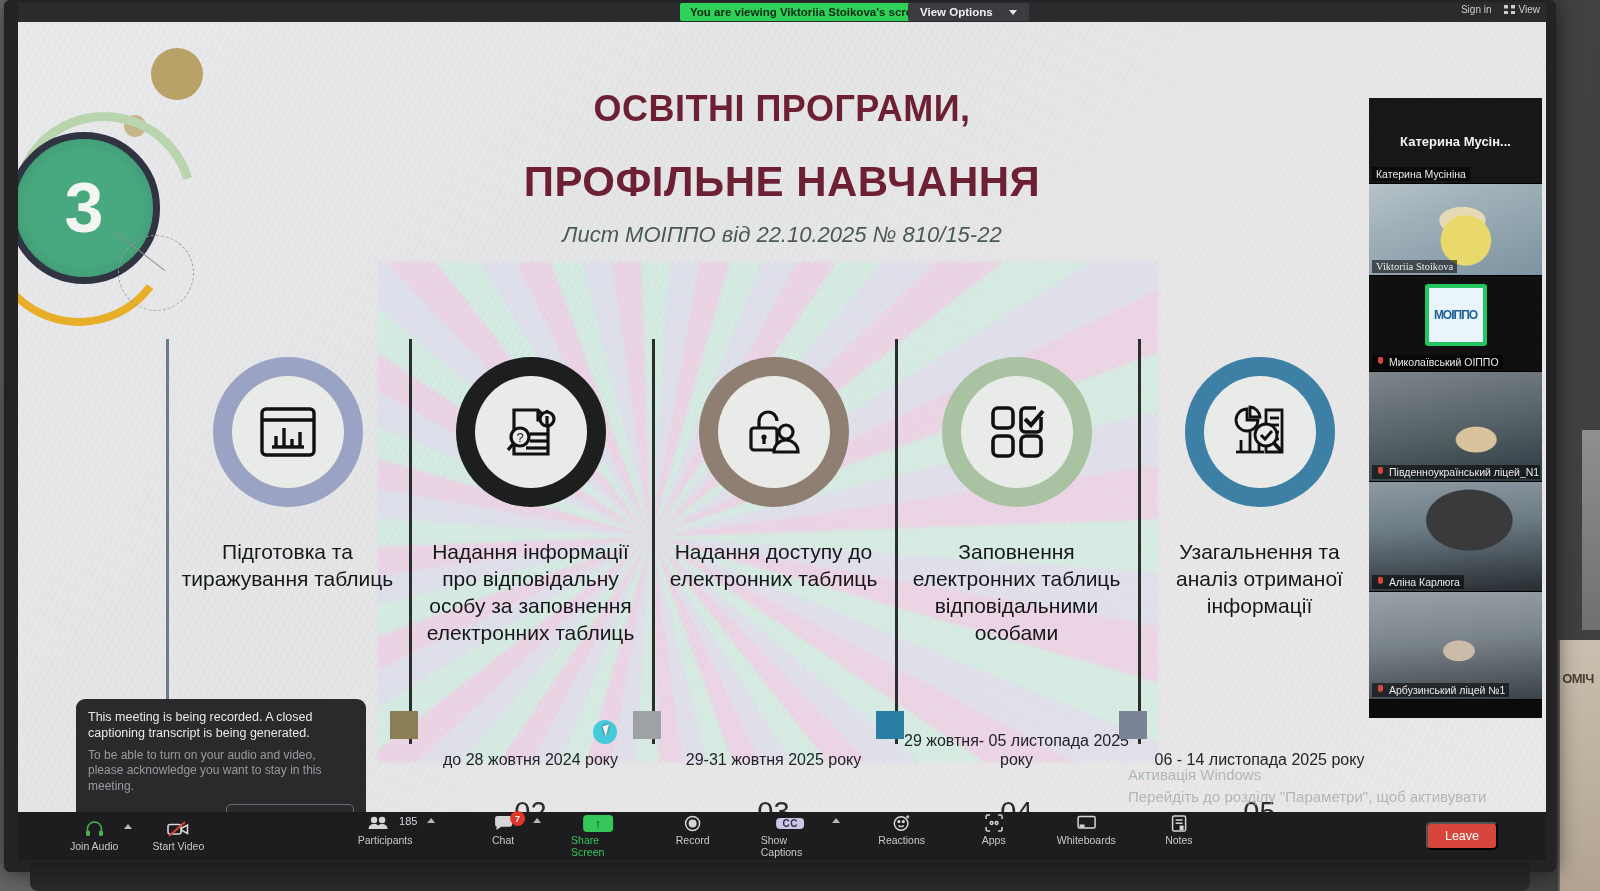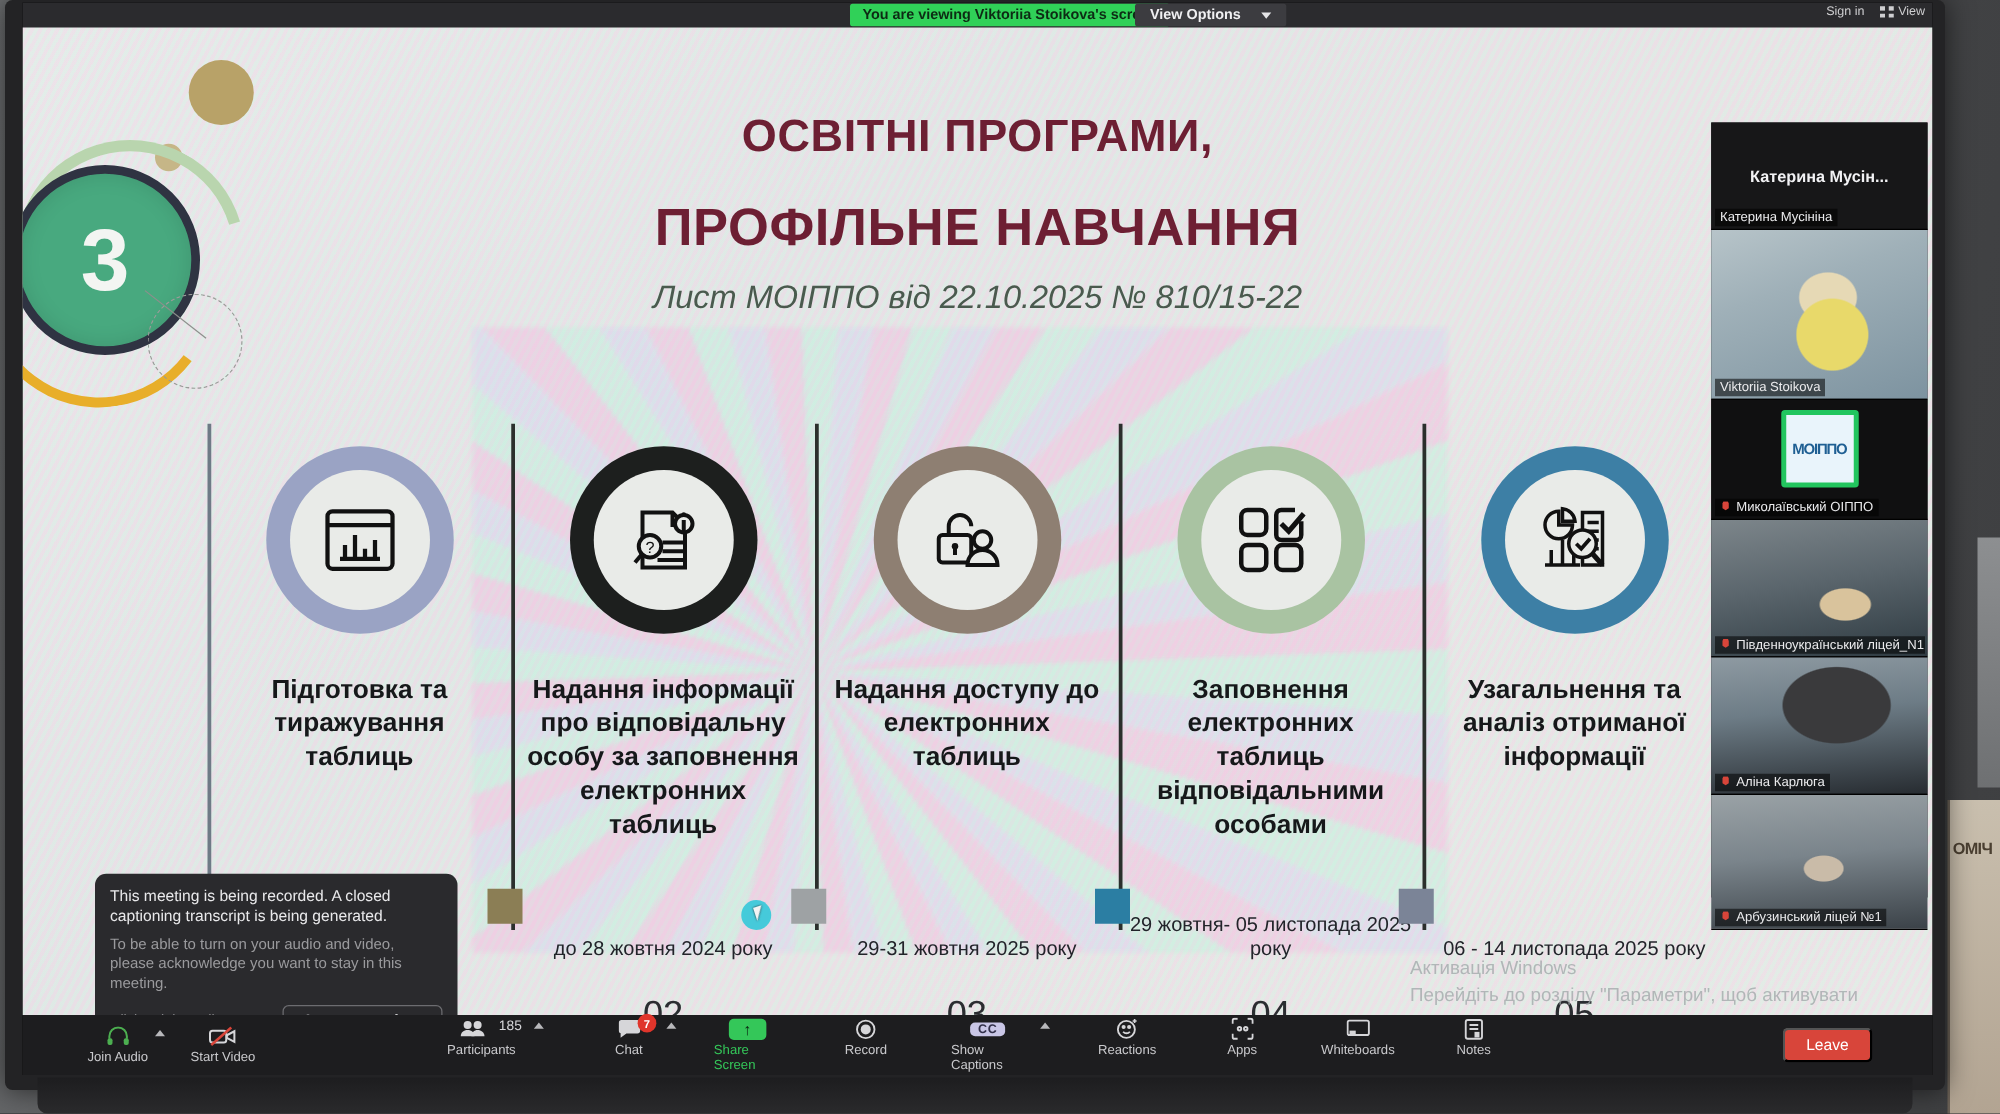--- a/index.html
+++ b/index.html
@@ -168,21 +168,21 @@
   .slide-title{
     position:absolute; left:0; right:0; top:66px; text-align:center;
     color:#6d1f33; font-size:36px; font-weight:bold; letter-spacing:.5px;
   }
   .slide-subtitle{
     position:absolute; left:0; right:0; top:136px; text-align:center;
     color:#6d1f33; font-size:42px; font-weight:bold; letter-spacing:.5px;
   }
   .slide-ref{
     position:absolute; left:0; right:0; top:200px; text-align:center;
-    color:#4a5a4e; font-size:26px; font-style:italic;
+    color:#4a5a4e; font-size:22px; font-style:italic;
   }
 
   
   .steps{
     position:absolute; left:148px; top:305px; width:1215px; height:470px;
     display:flex;
   }
   .step{
     position:relative; flex:1;
     display:flex; flex-direction:column; align-items:center;
@@ -203,21 +203,21 @@
   .ring-4{ background:#a9c3a2; }
   .ring-5{ background:#3d7fa5; }
   .step-icon .inner{
     width:112px;height:112px;border-radius:50%;
     background:#e9ebe8;
     display:flex;align-items:center;justify-content:center;
   }
   .step-label{
     margin-top:32px; width:90%;
     text-align:center; color:#16181a;
-    font-size:21px; font-weight:bold; line-height:1.28;
+    font-size:21px; font-weight:normal; line-height:1.28;
   }
   .step-date{
     position:absolute; bottom:28px; width:95%;
     text-align:center; color:#22242a; font-size:16px; line-height:1.2;
   }
   .step-swatch{
     position:absolute; left:-19px; bottom:58px;
     width:28px;height:28px;
   }
   .sw-1{ background:#45443c; }
@@ -254,25 +254,26 @@
     width:9px;height:10px;flex:none;
     background:#d8453a;
     clip-path:polygon(30% 0,70% 0,78% 18%,78% 55%,50% 72%,22% 55%,22% 18%);
     position:relative;
   }
   .t-active{ height:86px; background:#171718; }
   .t-active .big-name{
     position:absolute; left:0;right:0; top:50%; transform:translateY(-50%);
     text-align:center; color:#f2f2f4; font-size:13px; font-weight:bold;
   }
-  .t-video1{ height:136px;
+  .t-video1{ height:92px;
     background:
       radial-gradient(circle at 56% 62%, #e8d96a 0 22%, rgba(232,217,106,0) 23%),
       radial-gradient(ellipse at 54% 40%, #e6d9b5 0 17%, rgba(0,0,0,0) 18%),
       linear-gradient(160deg,#b7c4c9 0%,#9fb0b8 35%,#7d93a0 100%);
+    font-family: Liberation Serif, serif;
   }
   .t-logo{ height:96px; background:#101011; }
   .t-logo .logo{
     position:absolute; left:50%; top:8px; transform:translateX(-50%);
     width:62px;height:62px; background:#e9f4fb;
     border:4px solid #22c55e; border-radius:3px;
     display:flex;align-items:center;justify-content:center;
     color:#1f5f93; font-size:12px; font-weight:bold; letter-spacing:-1px;
   }
   .t-video2{ height:110px;

